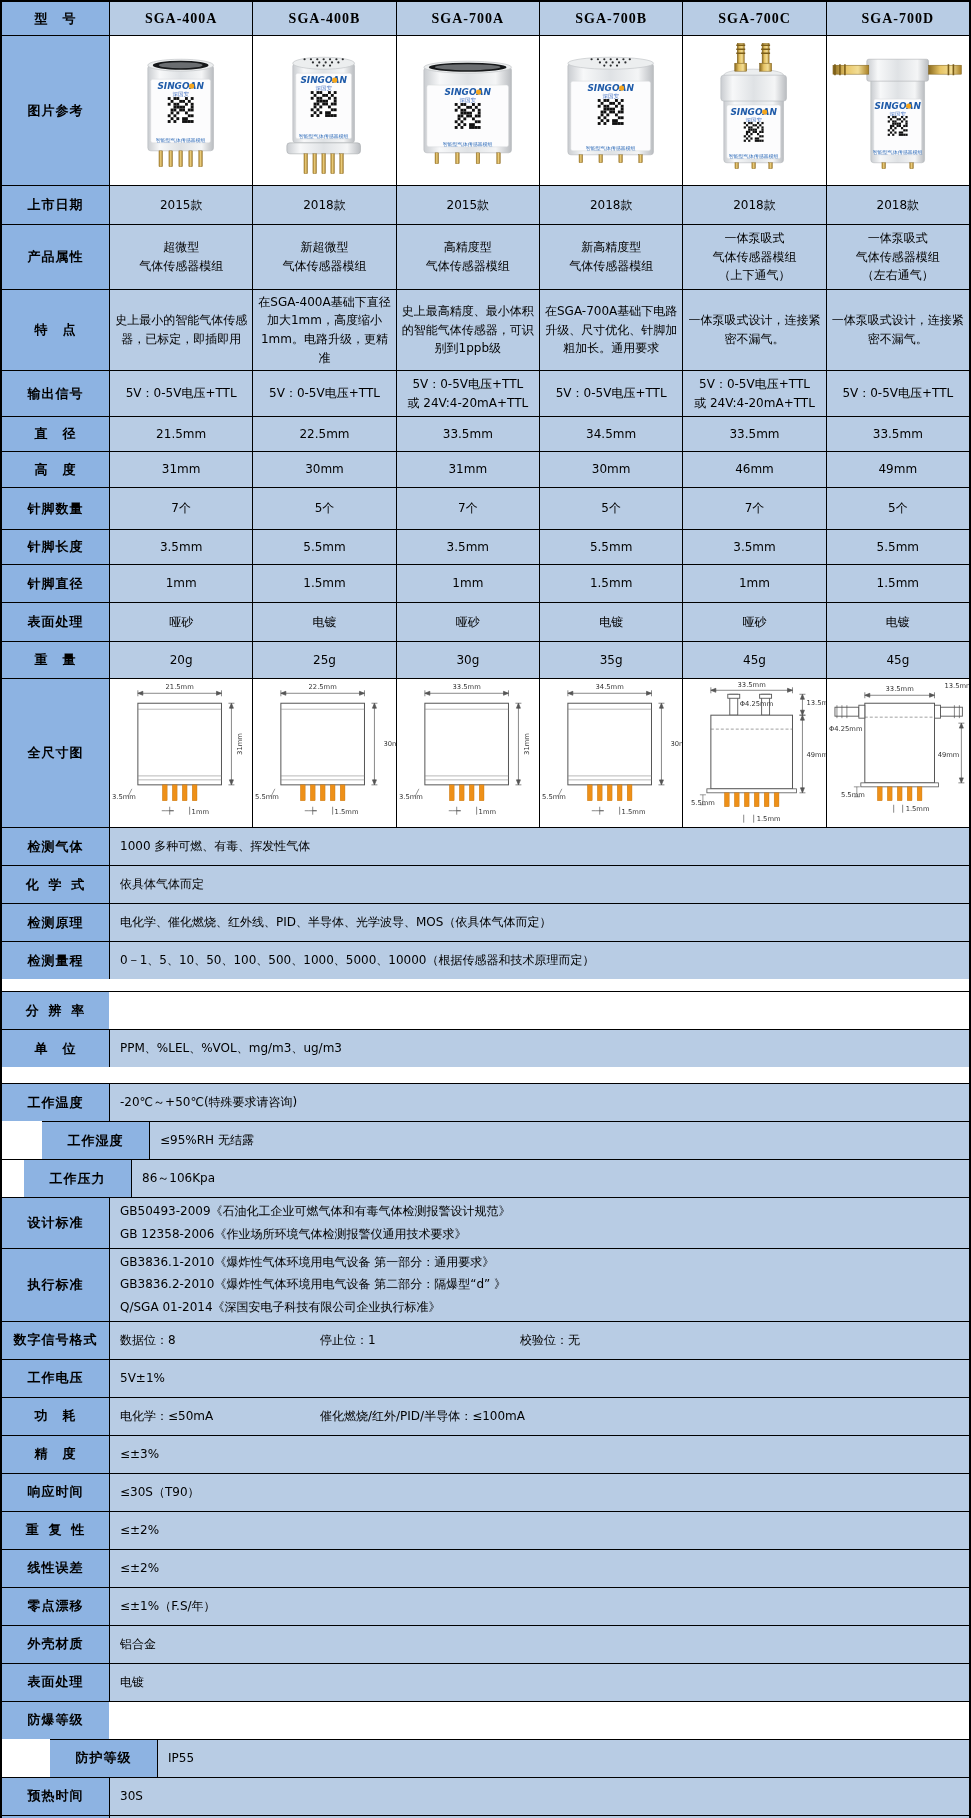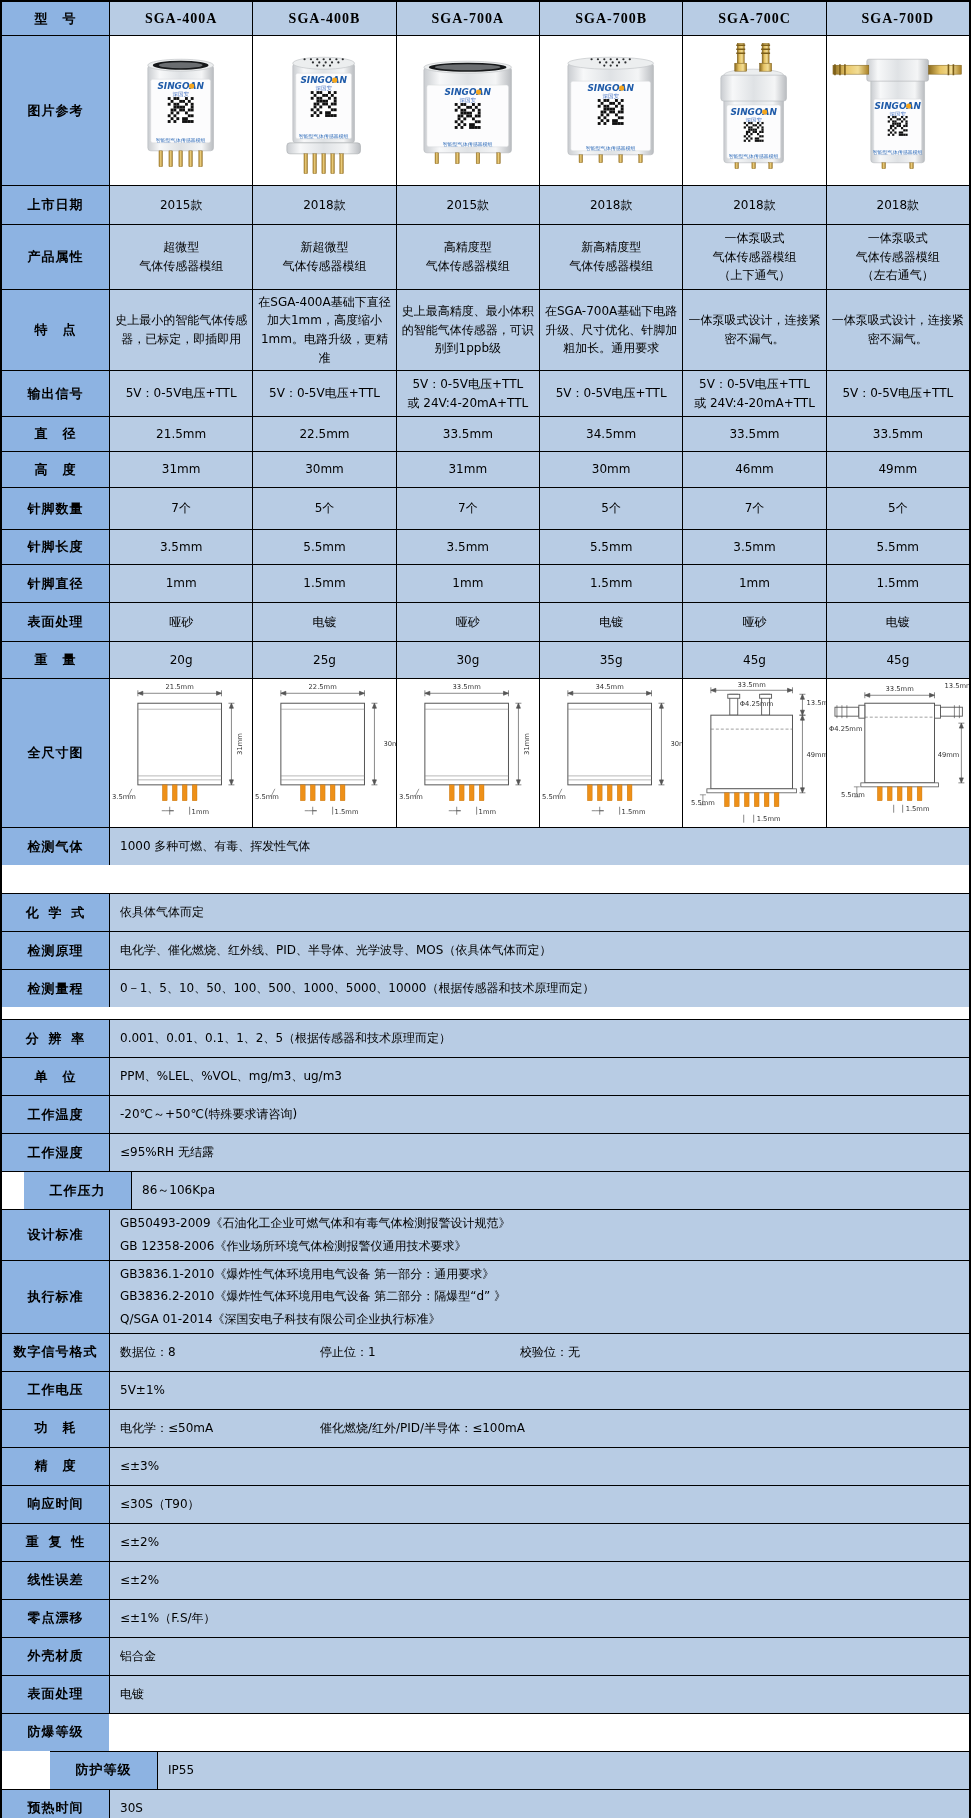--- a/index.html
+++ b/index.html
@@ -803,45 +803,44 @@
           <path d="M30 108 v10 M27 108 h6 M27 118 h6" stroke="#555" stroke-width="0.6"></path>
           <path d="M67 126 v8 M76 126 v8" stroke="#555" stroke-width="0.7"></path>
           <text x="79" y="132" text-anchor="start" font-size="6.8" fill="#333">1.5mm</text>
         </svg>
       </div>
     </div>
     <div class="row full" style="min-height: 38px;">
       <div class="cell lab">检测气体</div>
       <div class="cell fullval">1000 多种可燃、有毒、挥发性气体</div>
     </div>
-    <div class="row full" style="min-height: 38px; margin-top: 28px;">
+    <div class="row full" style="min-height: 38px;">
       <div class="cell lab">化 学 式</div>
       <div class="cell fullval">依具体气体而定</div>
     </div>
     <div class="row full" style="min-height: 38px;">
       <div class="cell lab">检测原理</div>
       <div class="cell fullval">电化学、催化燃烧、红外线、PID、半导体、光学波导、MOS（依具体气体而定）</div>
     </div>
     <div class="row full" style="min-height: 38px;">
       <div class="cell lab">检测量程</div>
       <div class="cell fullval">0－1、5、10、50、100、500、1000、5000、10000（根据传感器和技术原理而定）</div>
     </div>
     <div class="row full" style="min-height: 38px; margin-top: 12px;">
       <div class="cell lab">分 辨 率</div>
-      <div class="cell fullval">0.001、0.01、0.1、1、2、5（根据传感器和技术原理而定）</div>
     </div>
     <div class="row full" style="min-height: 38px;">
       <div class="cell lab">单　位</div>
       <div class="cell fullval">PPM、%LEL、%VOL、mg/m3、ug/m3</div>
     </div>
-    <div class="row full" style="min-height: 38px;">
+    <div class="row full" style="min-height: 38px; margin-top: 16px;">
       <div class="cell lab">工作温度</div>
       <div class="cell fullval">-20℃～+50℃(特殊要求请咨询)</div>
     </div>
-    <div class="row full" style="min-height: 38px;">
+    <div class="row full" style="min-height: 38px; margin-left: 40px;">
       <div class="cell lab">工作湿度</div>
       <div class="cell fullval">≤95%RH 无结露</div>
     </div>
     <div class="row full" style="min-height: 38px; padding-left: 22px;">
       <div class="cell lab">工作压力</div>
       <div class="cell fullval">86～106Kpa</div>
     </div>
     <div class="row full" style="min-height: 44px;">
       <div class="cell lab">设计标准</div>
       <div class="cell fullval">GB50493-2009《石油化工企业可燃气体和有毒气体检测报警设计规范》

